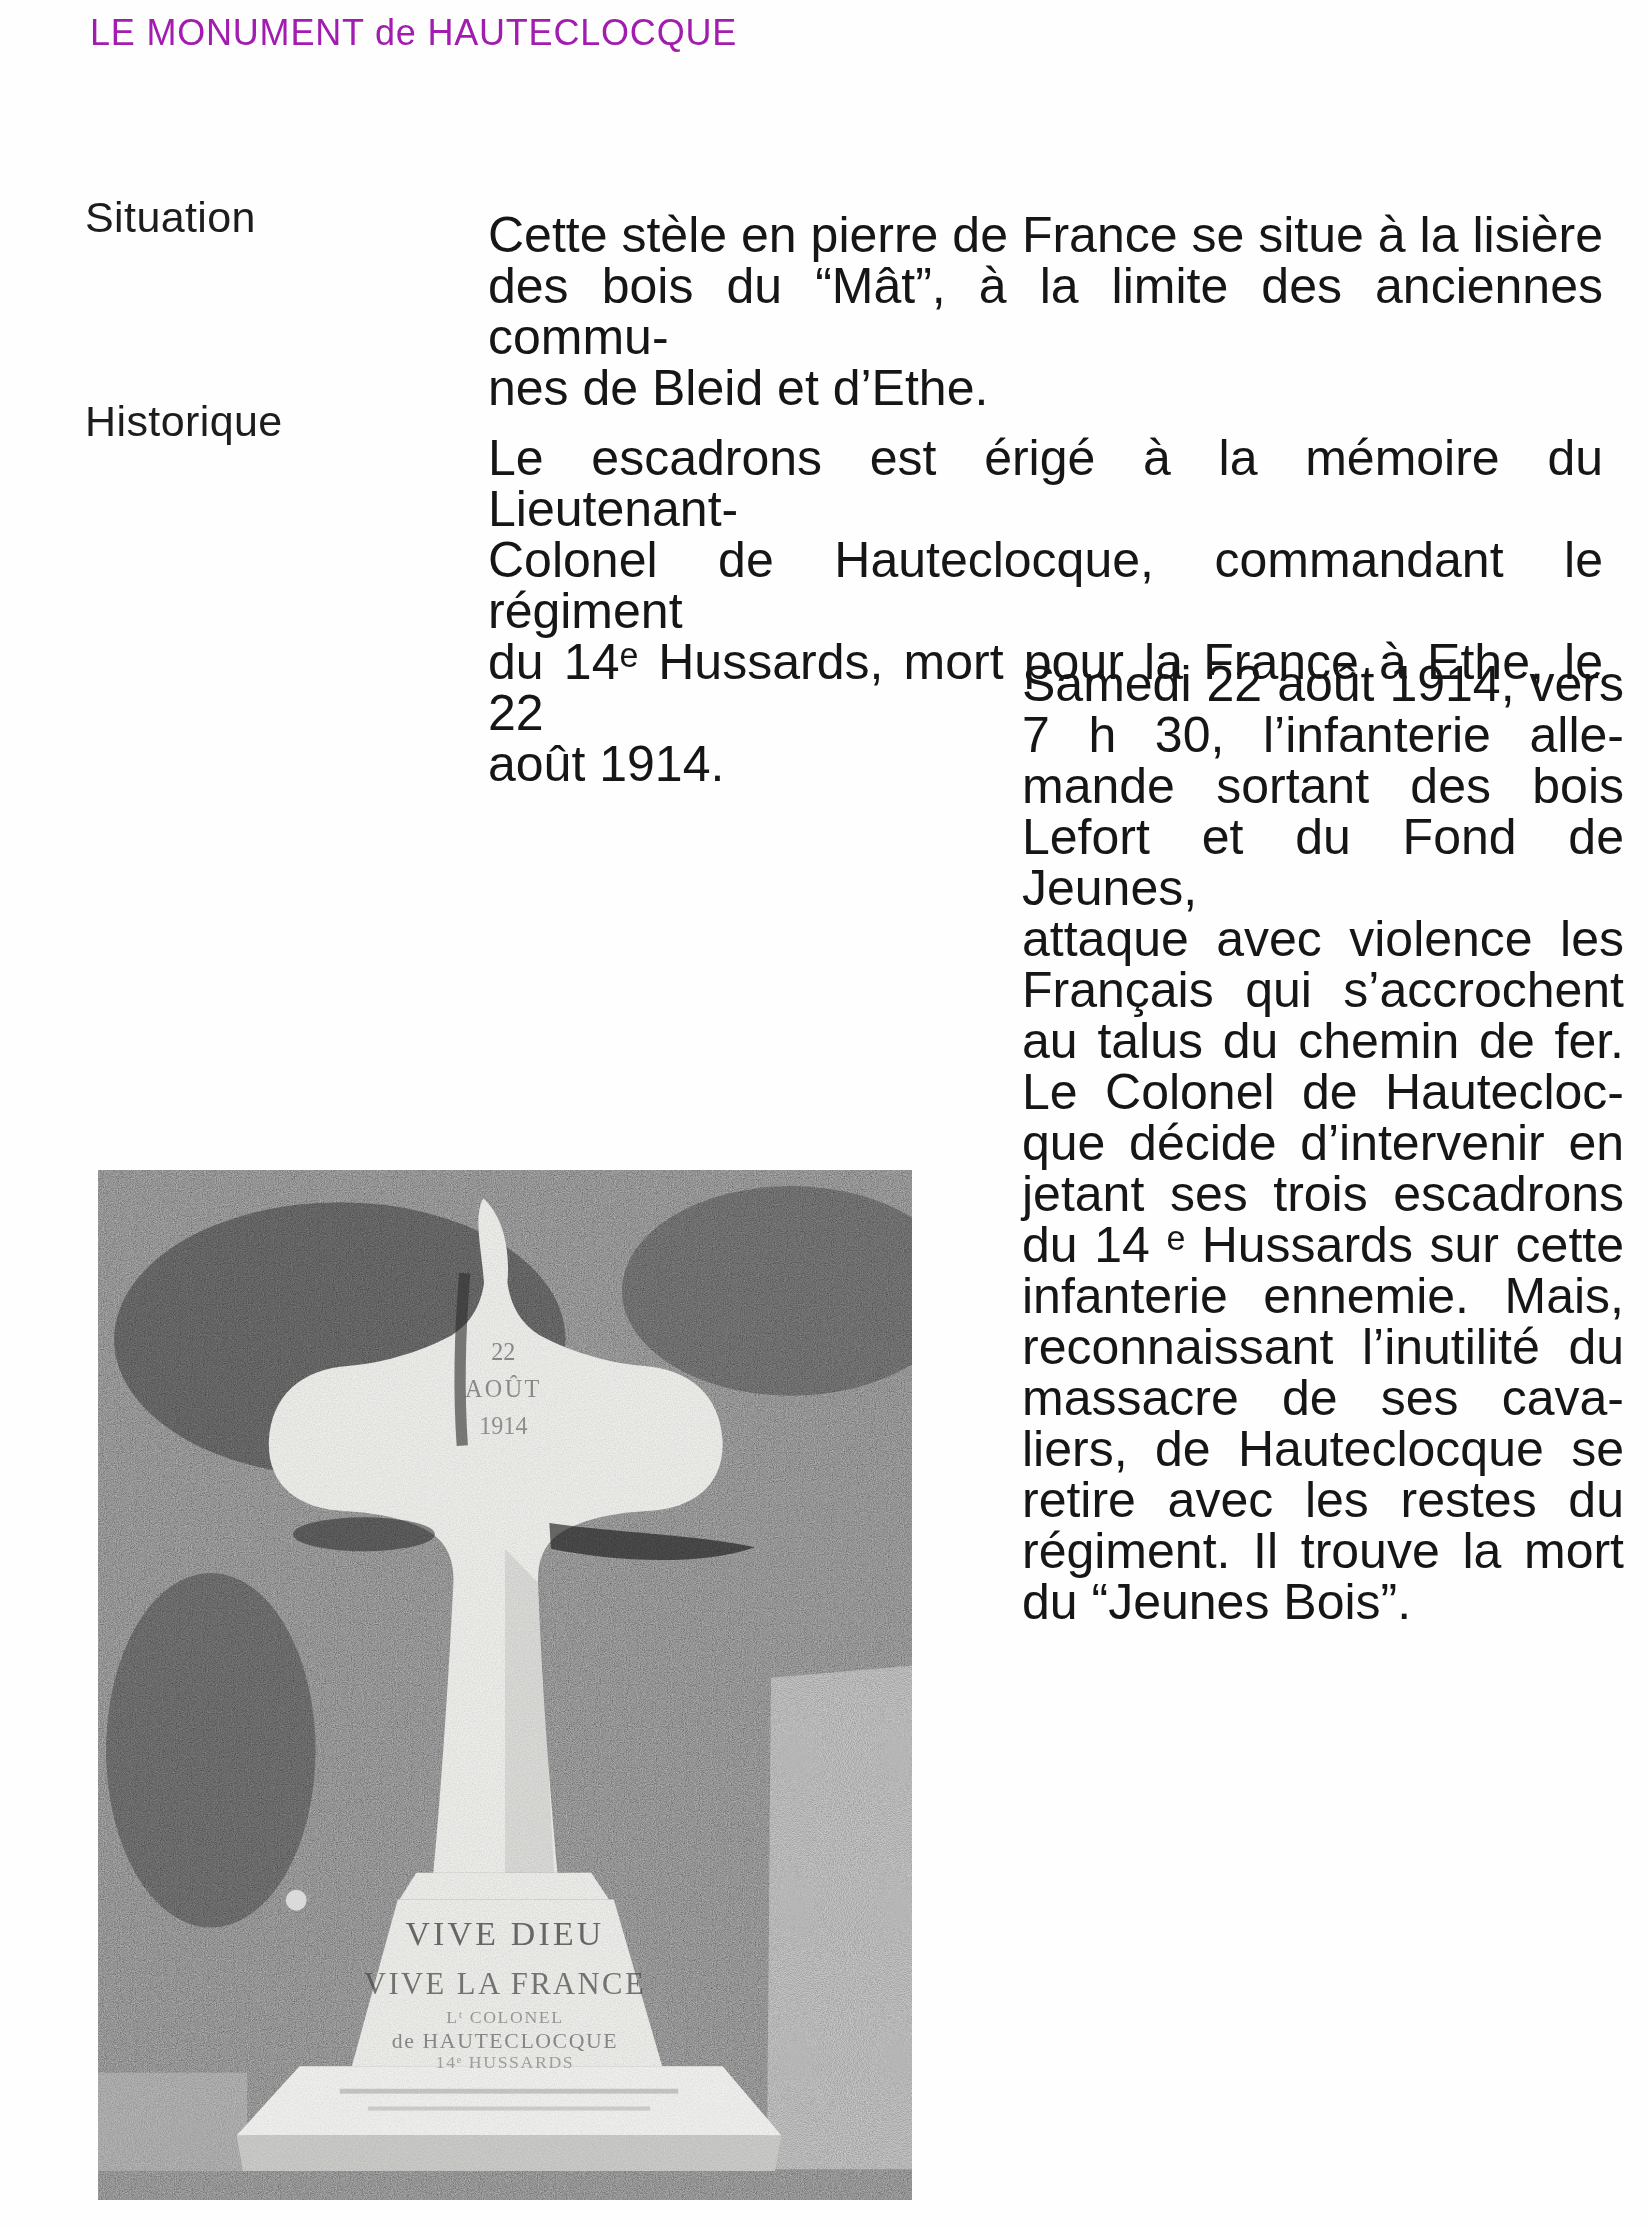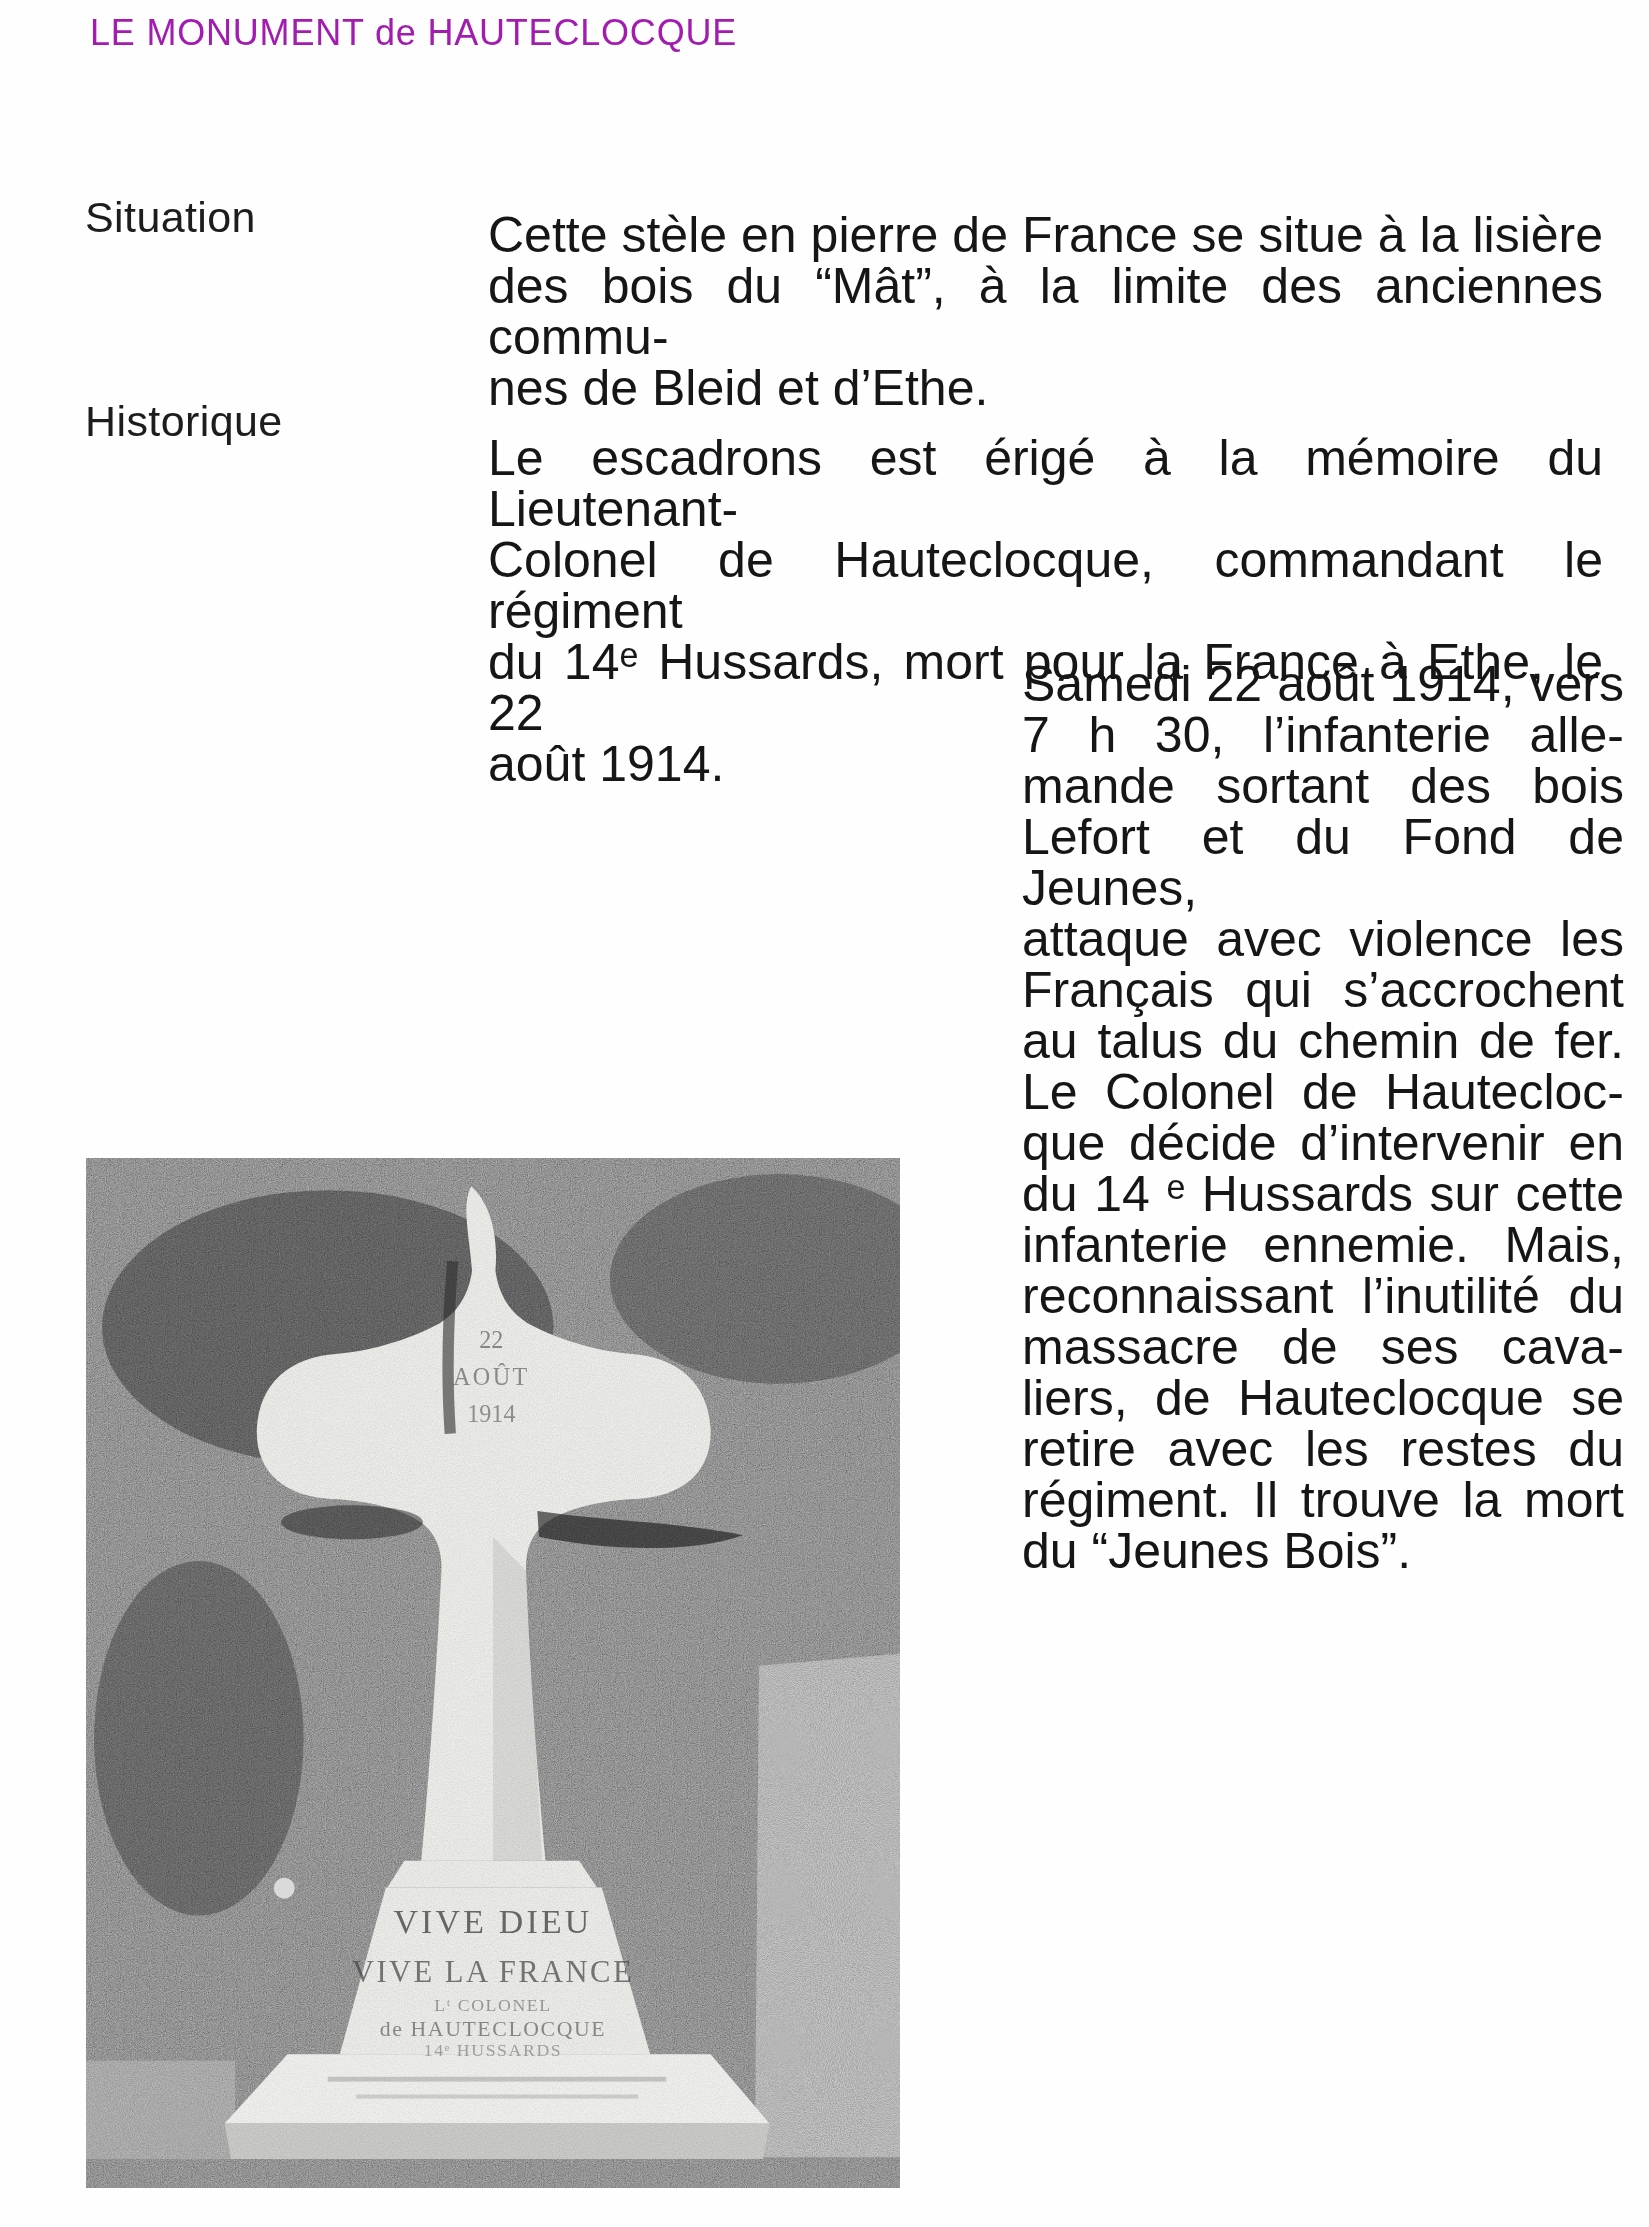--- a/index.html
+++ b/index.html
@@ -32,21 +32,21 @@
     text-align:justify;
     text-align-last:justify;
   }
   .para .tline:last-child{
     text-align-last:left;
   }
   .para-situation{left:488px;top:210px;width:1115px;}
   .para-historique{left:488px;top:433px;width:1115px;}
   .para-narrative{left:1022px;top:659px;width:602px;}
   figure.photo{
-    position:absolute;left:86px;top:1158px;margin:0;
+    position:absolute;left:86px;top:1158px;margin:12px;
     width:814px;height:1030px;border-radius:30px;
   }
   figure.photo svg{display:block;width:100%;height:100%;}
   .stone-text{
     font-family:"Liberation Serif","DejaVu Serif",serif;
     fill:#474747;
   }
 </style>
 </head>
 <body>
@@ -75,20 +75,21 @@
   <div class="para para-narrative">
       <div class="tline">Samedi 22 août 1914, vers</div>
       <div class="tline">7 h 30, l’infanterie alle-</div>
       <div class="tline">mande sortant des bois</div>
       <div class="tline">Lefort et du Fond de Jeunes,</div>
       <div class="tline">attaque avec violence les</div>
       <div class="tline">Français qui s’accrochent</div>
       <div class="tline">au talus du chemin de fer.</div>
       <div class="tline">Le Colonel de Hautecloc-</div>
       <div class="tline">que décide d’intervenir en</div>
+      <div class="tline">jetant ses trois escadrons</div>
       <div class="tline">du 14 ᵉ Hussards sur cette</div>
       <div class="tline">infanterie ennemie. Mais,</div>
       <div class="tline">reconnaissant l’inutilité du</div>
       <div class="tline">massacre de ses cava-</div>
       <div class="tline">liers, de Hauteclocque se</div>
       <div class="tline">retire avec les restes du</div>
       <div class="tline">régiment. Il trouve la mort</div>
       <div class="tline">du “Jeunes Bois”.</div>
     </div>
 

